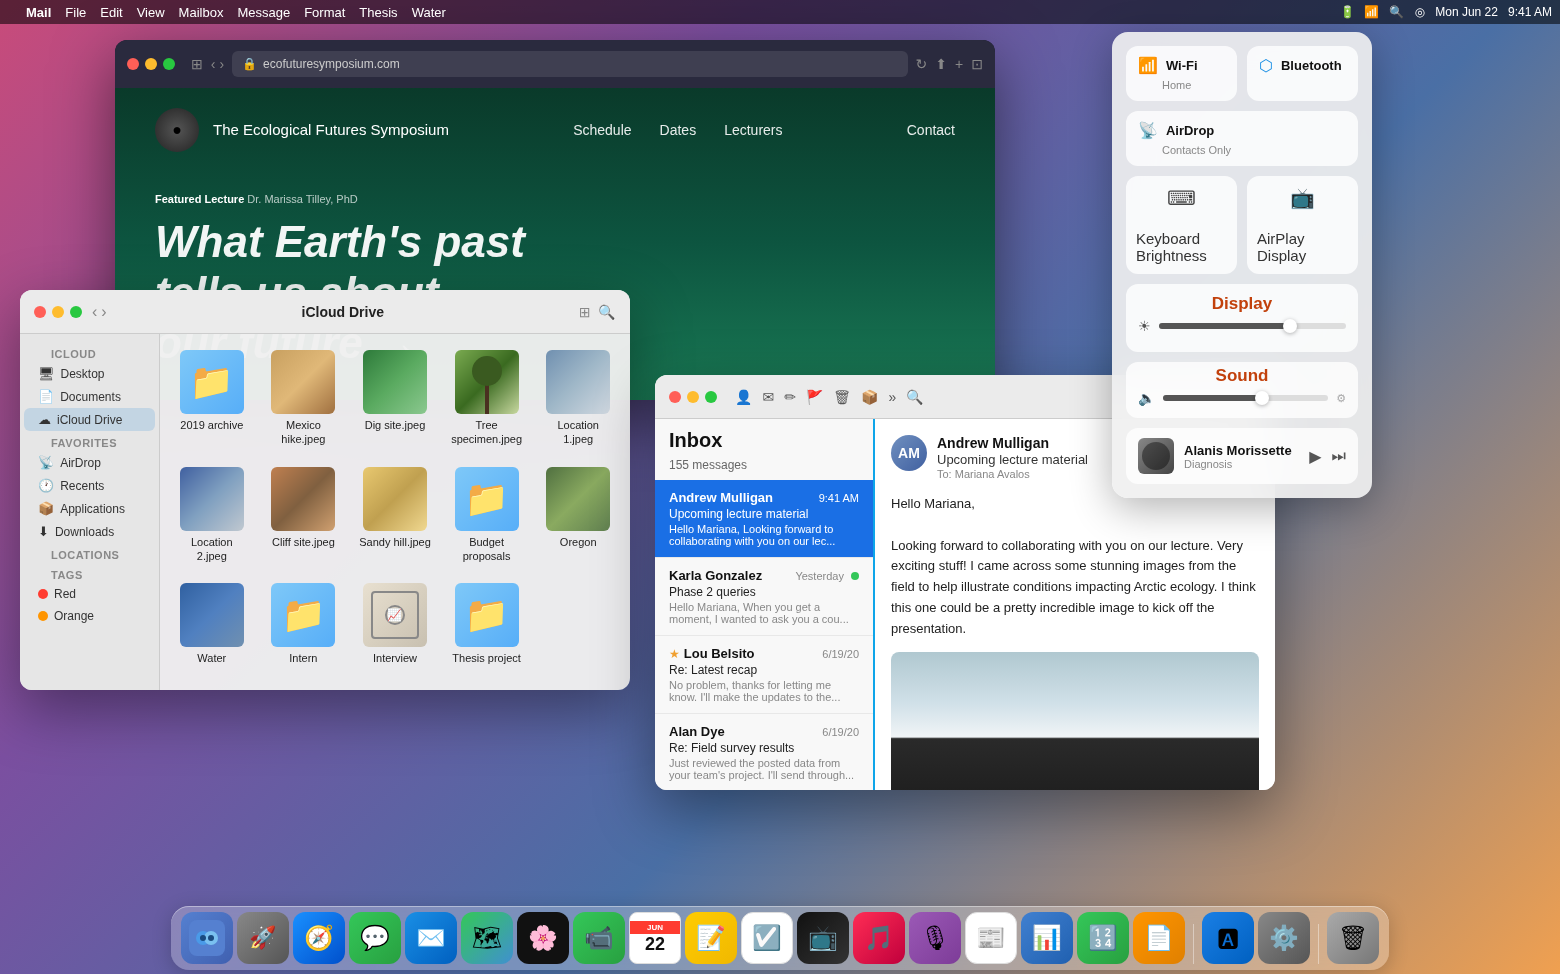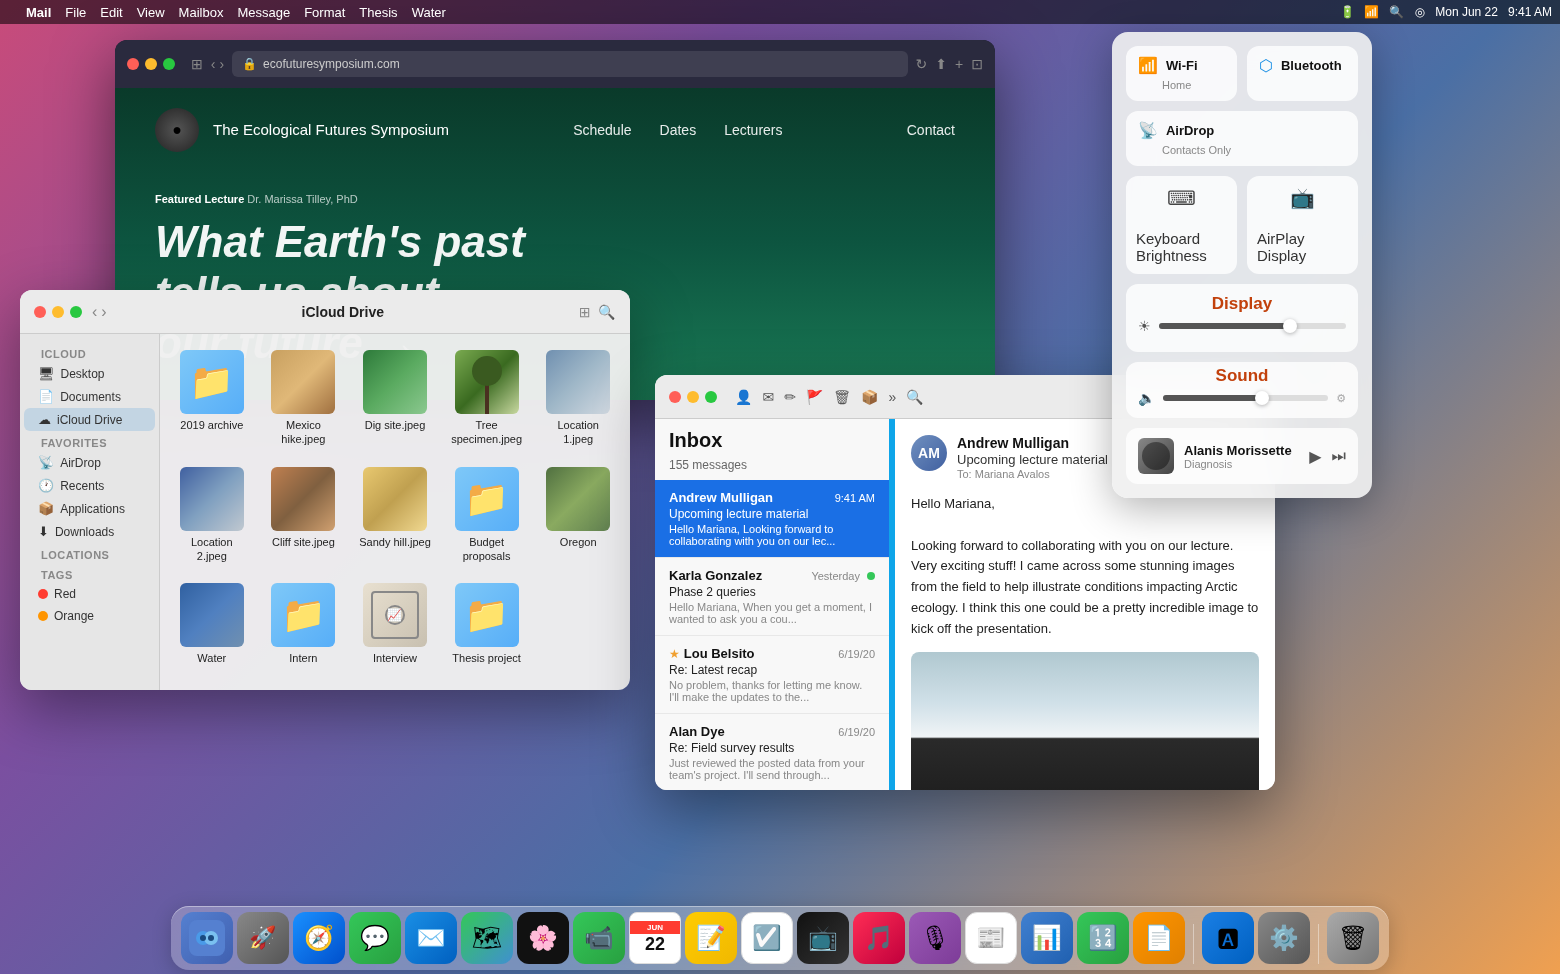--- a/index.html
+++ b/index.html
@@ -148,21 +148,21 @@
       border-right: 1px solid #ccc;
       padding: 8px 0;
       font-size: 12px;
       color: #333;
       overflow-y: auto;
     }
     .sidebar-section-label {
       color: #888;
       font-size: 11px;
       font-weight: 600;
-      padding: 6px 21px 2px;
+      padding: 6px 31px 2px;
       text-transform: uppercase;
       letter-spacing: 0.5px;
     }
     .sidebar-item {
       display: flex;
       align-items: center;
       gap: 6px;
       padding: 4px 14px;
       cursor: pointer;
       border-radius: 6px;
@@ -234,22 +234,22 @@
       height: 44px;
       background: rgba(235,235,235,0.98);
       display: flex;
       align-items: center;
       padding: 0 14px;
       gap: 12px;
       border-bottom: 1px solid #ccc;
     }
     .mail-body { display: flex; flex: 1; overflow: hidden; }
     .mail-list {
-      width: 240px;
-      border-right: 6px solid #0ea5e9;
+      width: 220px;
+      border-right: 2px solid #0ea5e9;
       background: #f8f8f8;
       overflow-y: auto;
     }
     .mail-inbox-header {
       padding: 10px 14px 6px;
       font-size: 20px;
       font-weight: 700;
       color: #111;
     }
     .mail-inbox-count { font-size: 12px; color: #666; padding: 0 14px 8px; }

